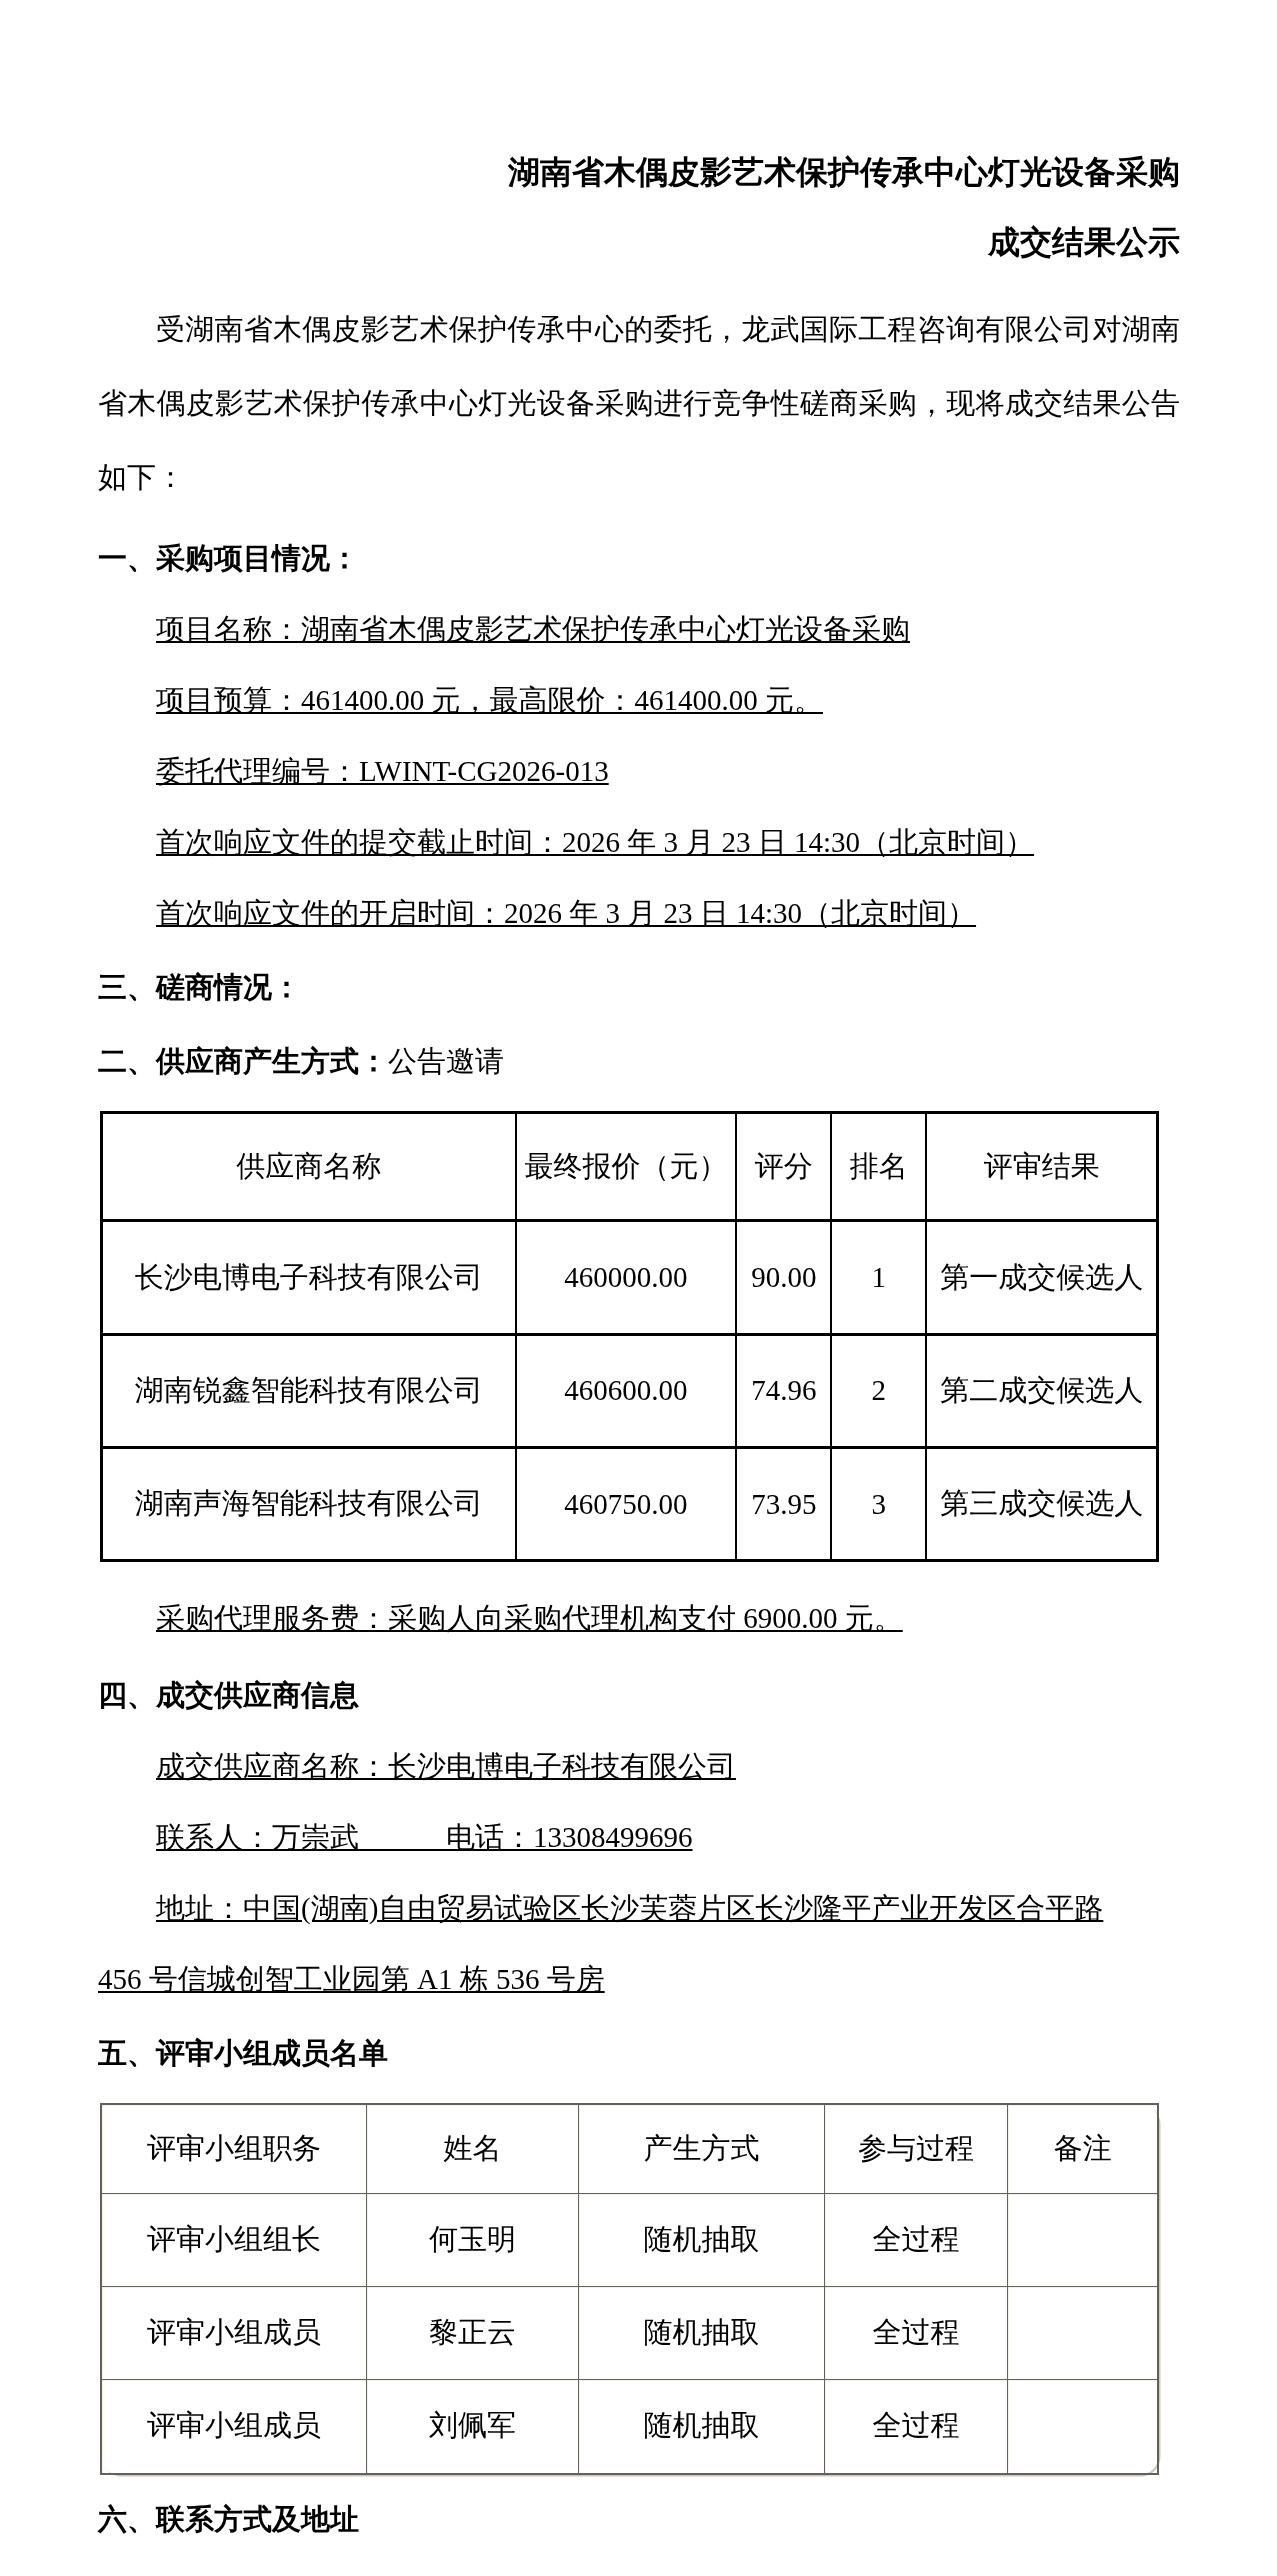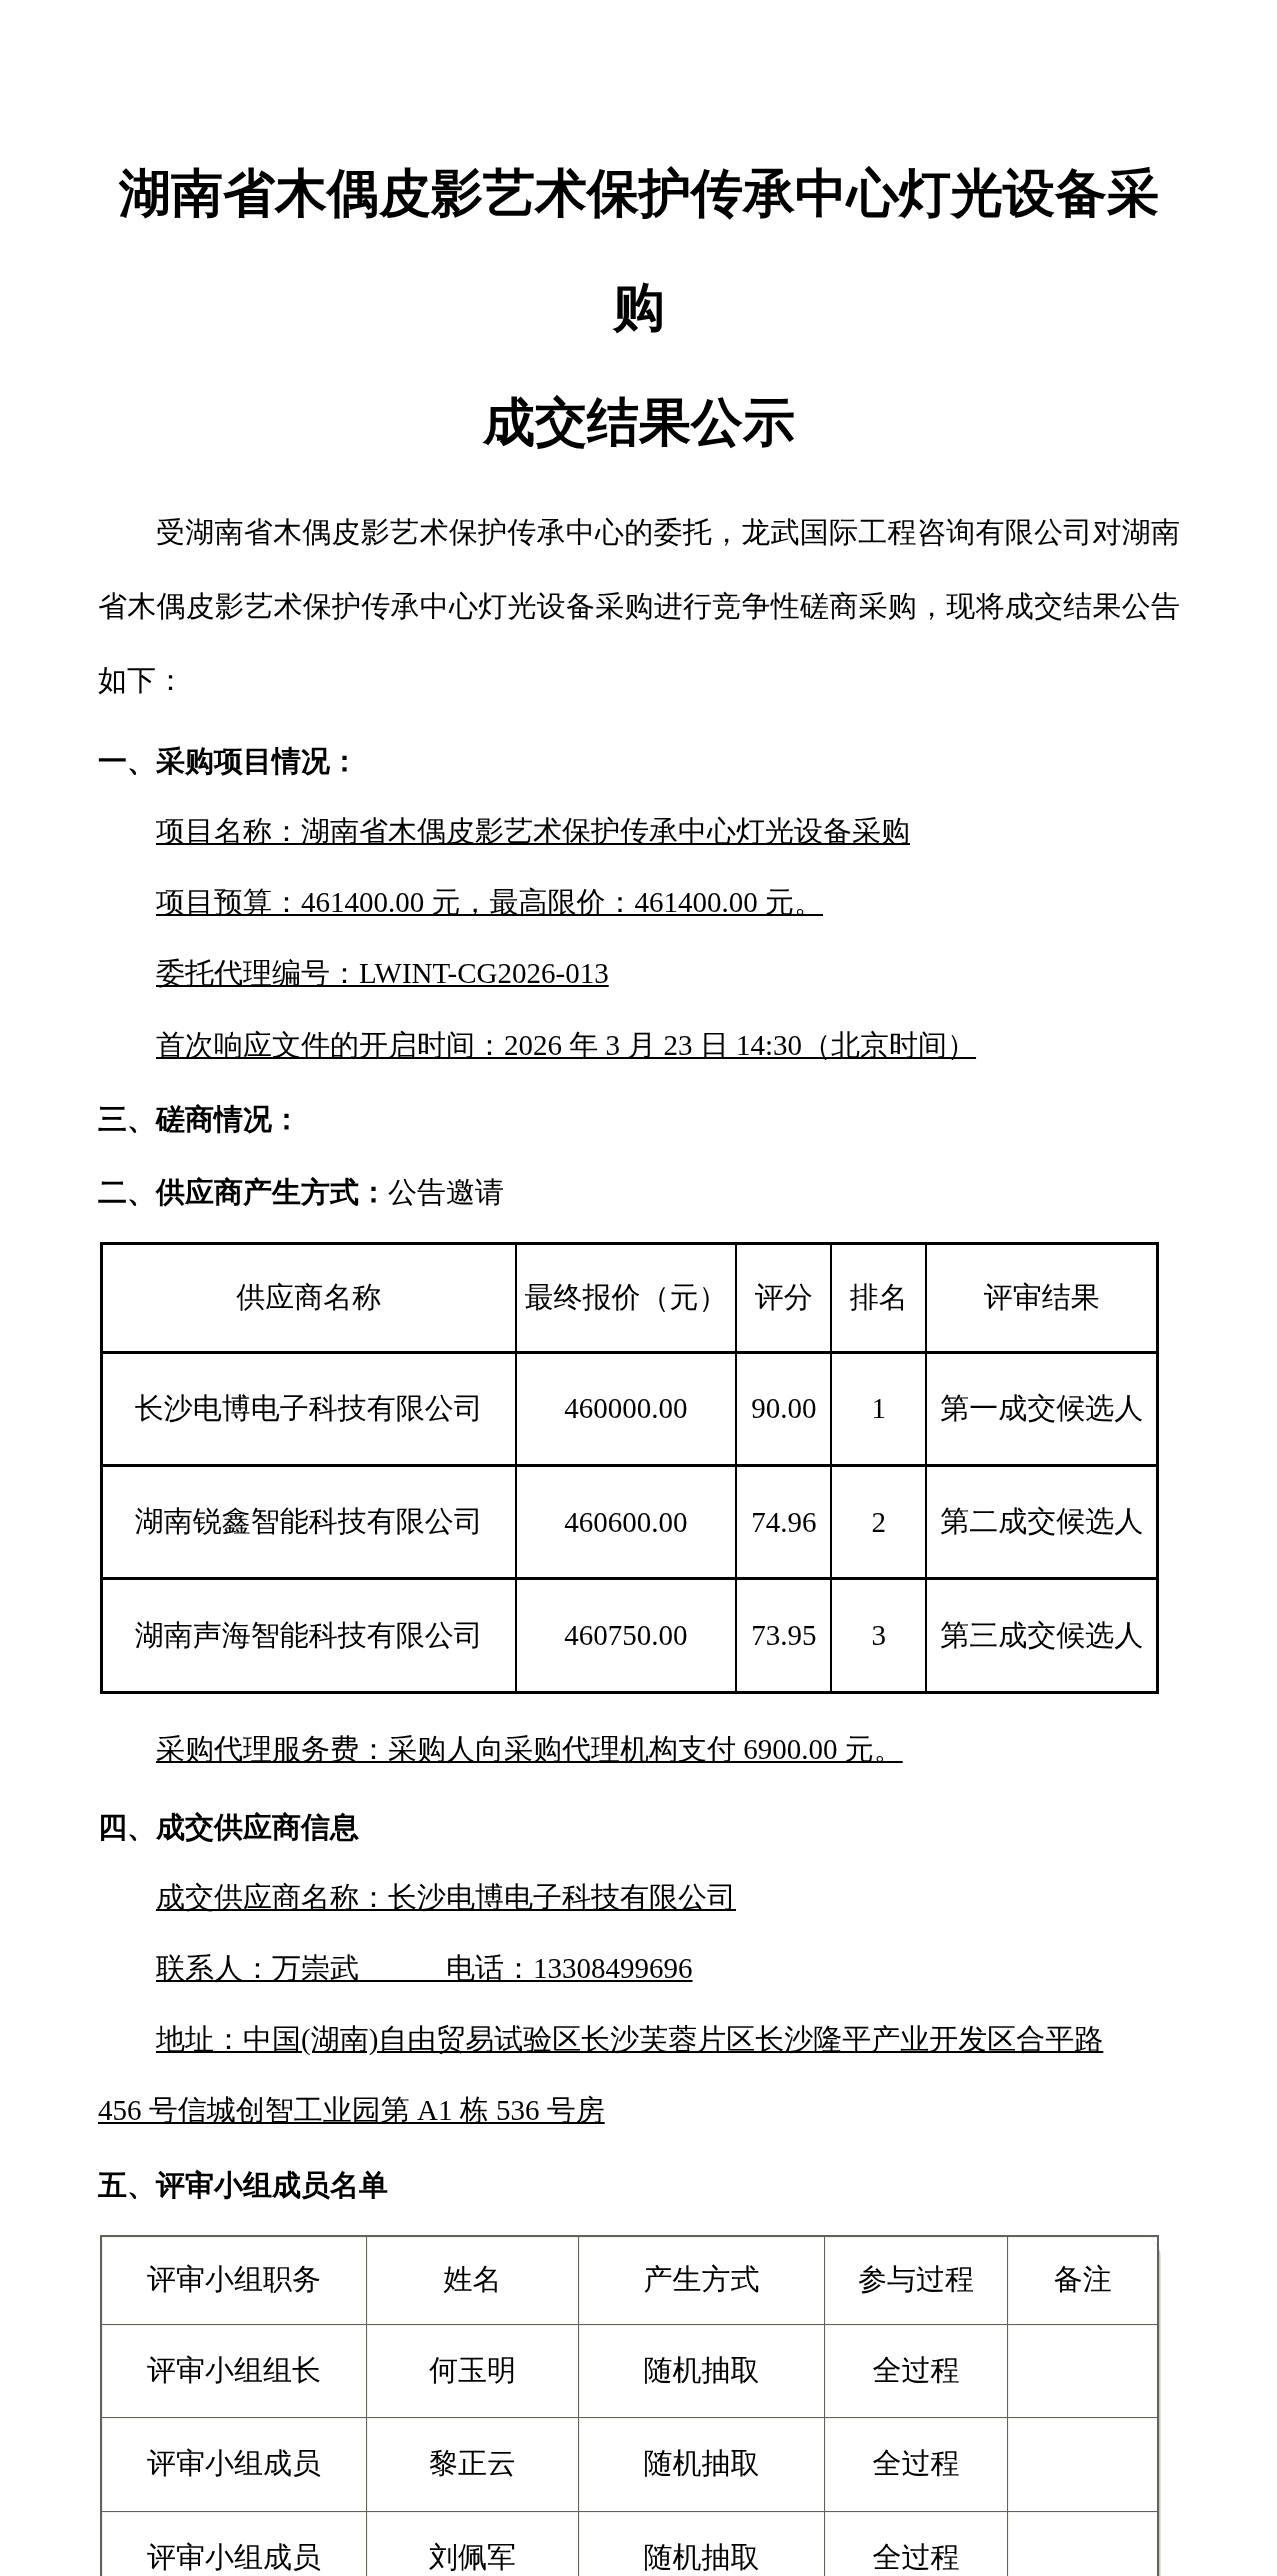--- a/index.html
+++ b/index.html
@@ -9,23 +9,23 @@
     background:#ffffff;
     color:#000;
     font-family:"Liberation Serif","DejaVu Serif",serif;
     font-size:29px;
   }
   .page{
     padding:137px 98px 103px 98px;
   }
   .doc-title{
     font-weight:bold;
-    font-size:52px;
+    font-size:32px;
     line-height:2.2;
-    text-align:center;
+    text-align:right;
     margin:0 0 15.5px 0;
   }
   .para{
     line-height:2.55;
     text-align:justify;
     text-indent:2em;
     margin:0 0 9.3px 0;
   }
   .sec-heading{
     font-weight:bold;
@@ -82,20 +82,21 @@
     <div>成交结果公示</div>
   </h1>
 
   <div class="para">受湖南省木偶皮影艺术保护传承中心的委托，龙武国际工程咨询有限公司对湖南省木偶皮影艺术保护传承中心灯光设备采购进行竞争性磋商采购，现将成交结果公告如下：</div>
 
   <div class="sec-heading">一、采购项目情况：</div>
   <div>
       <div class="line indent1">项目名称：湖南省木偶皮影艺术保护传承中心灯光设备采购</div>
       <div class="line indent1">项目预算：461400.00 元，最高限价：461400.00 元。</div>
       <div class="line indent1">委托代理编号：LWINT-CG2026-013</div>
+      <div class="line indent1">首次响应文件的提交截止时间：2026 年 3 月 23 日 14:30（北京时间）</div>
       <div class="line indent1">首次响应文件的开启时间：2026 年 3 月 23 日 14:30（北京时间）</div>
     </div>
 
   <div class="sec-heading">三、磋商情况：</div>
 
   <div class="sec-heading">
     <span class="inline-bold">二、供应商产生方式：</span><span style="font-weight:normal">公告邀请</span>
   </div>
 
   <table class="t1">

